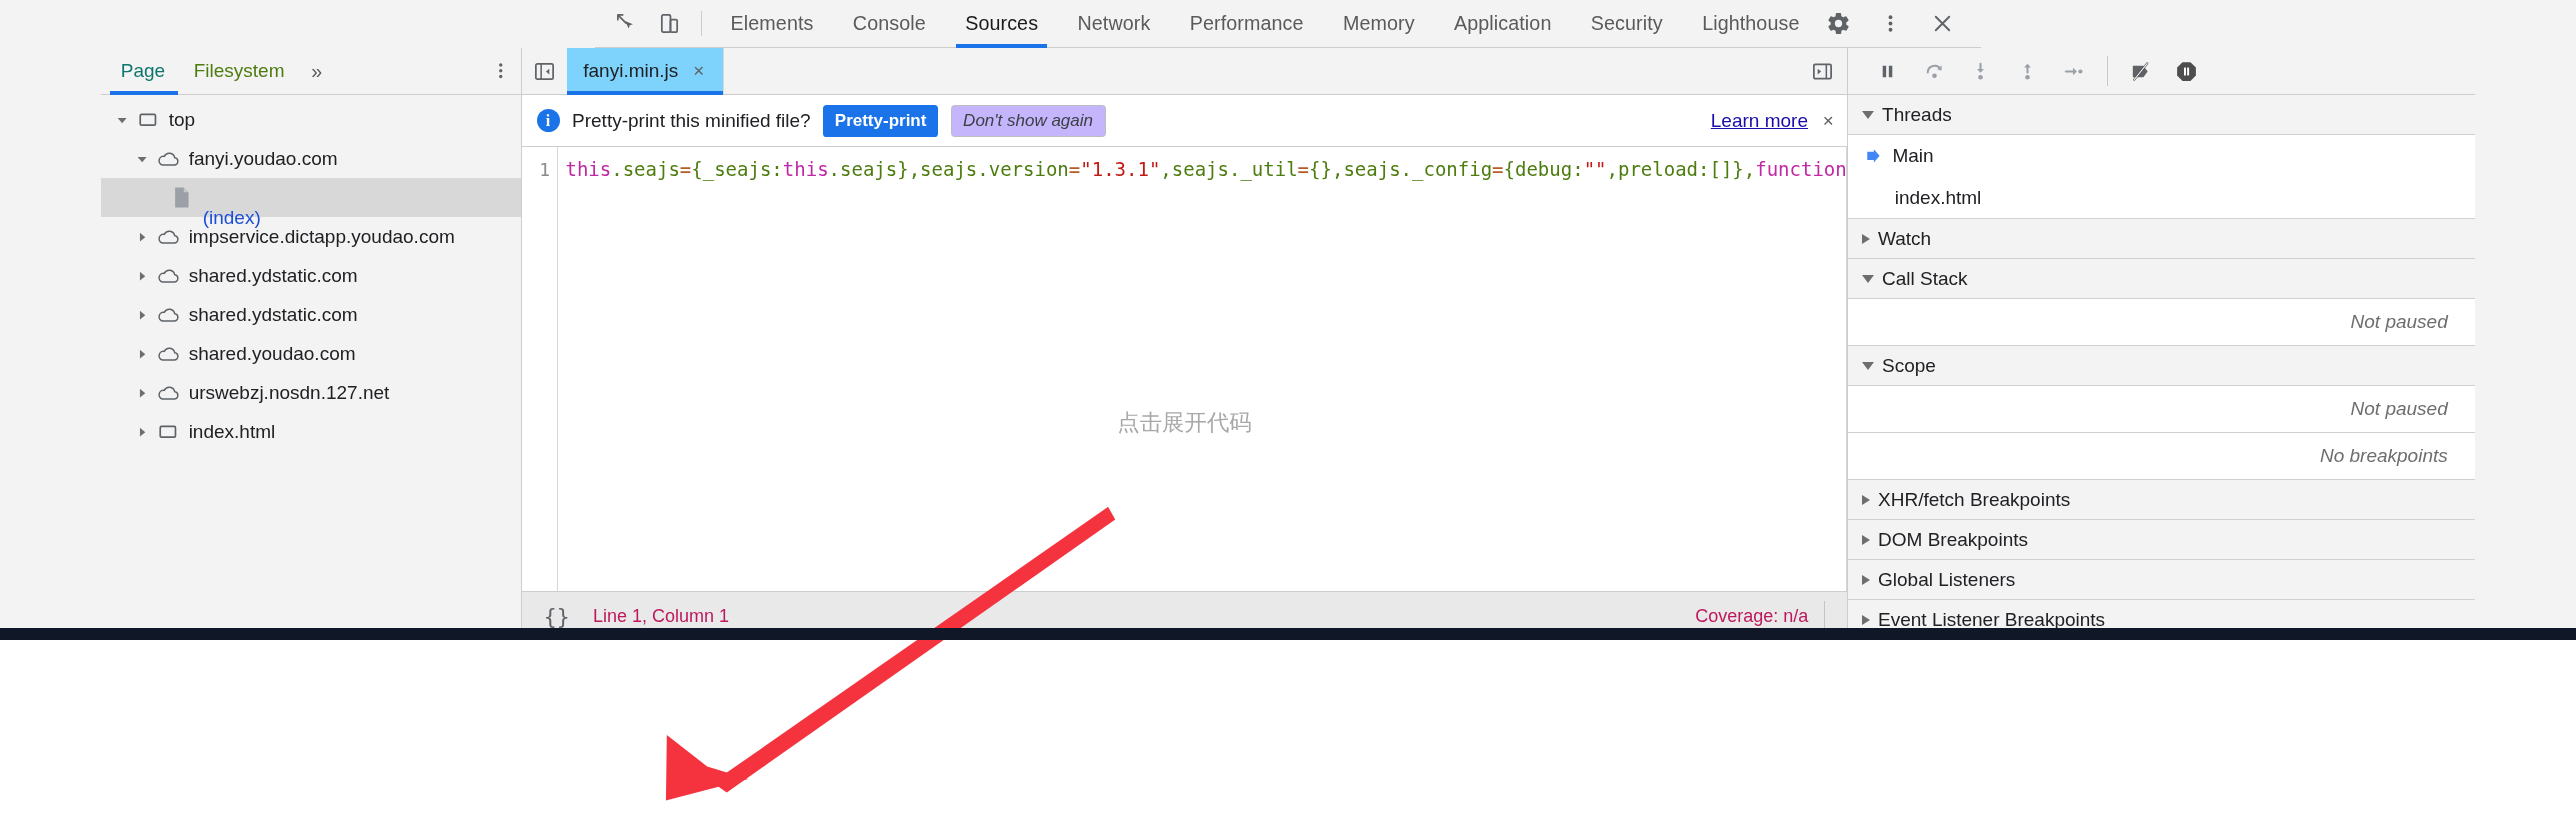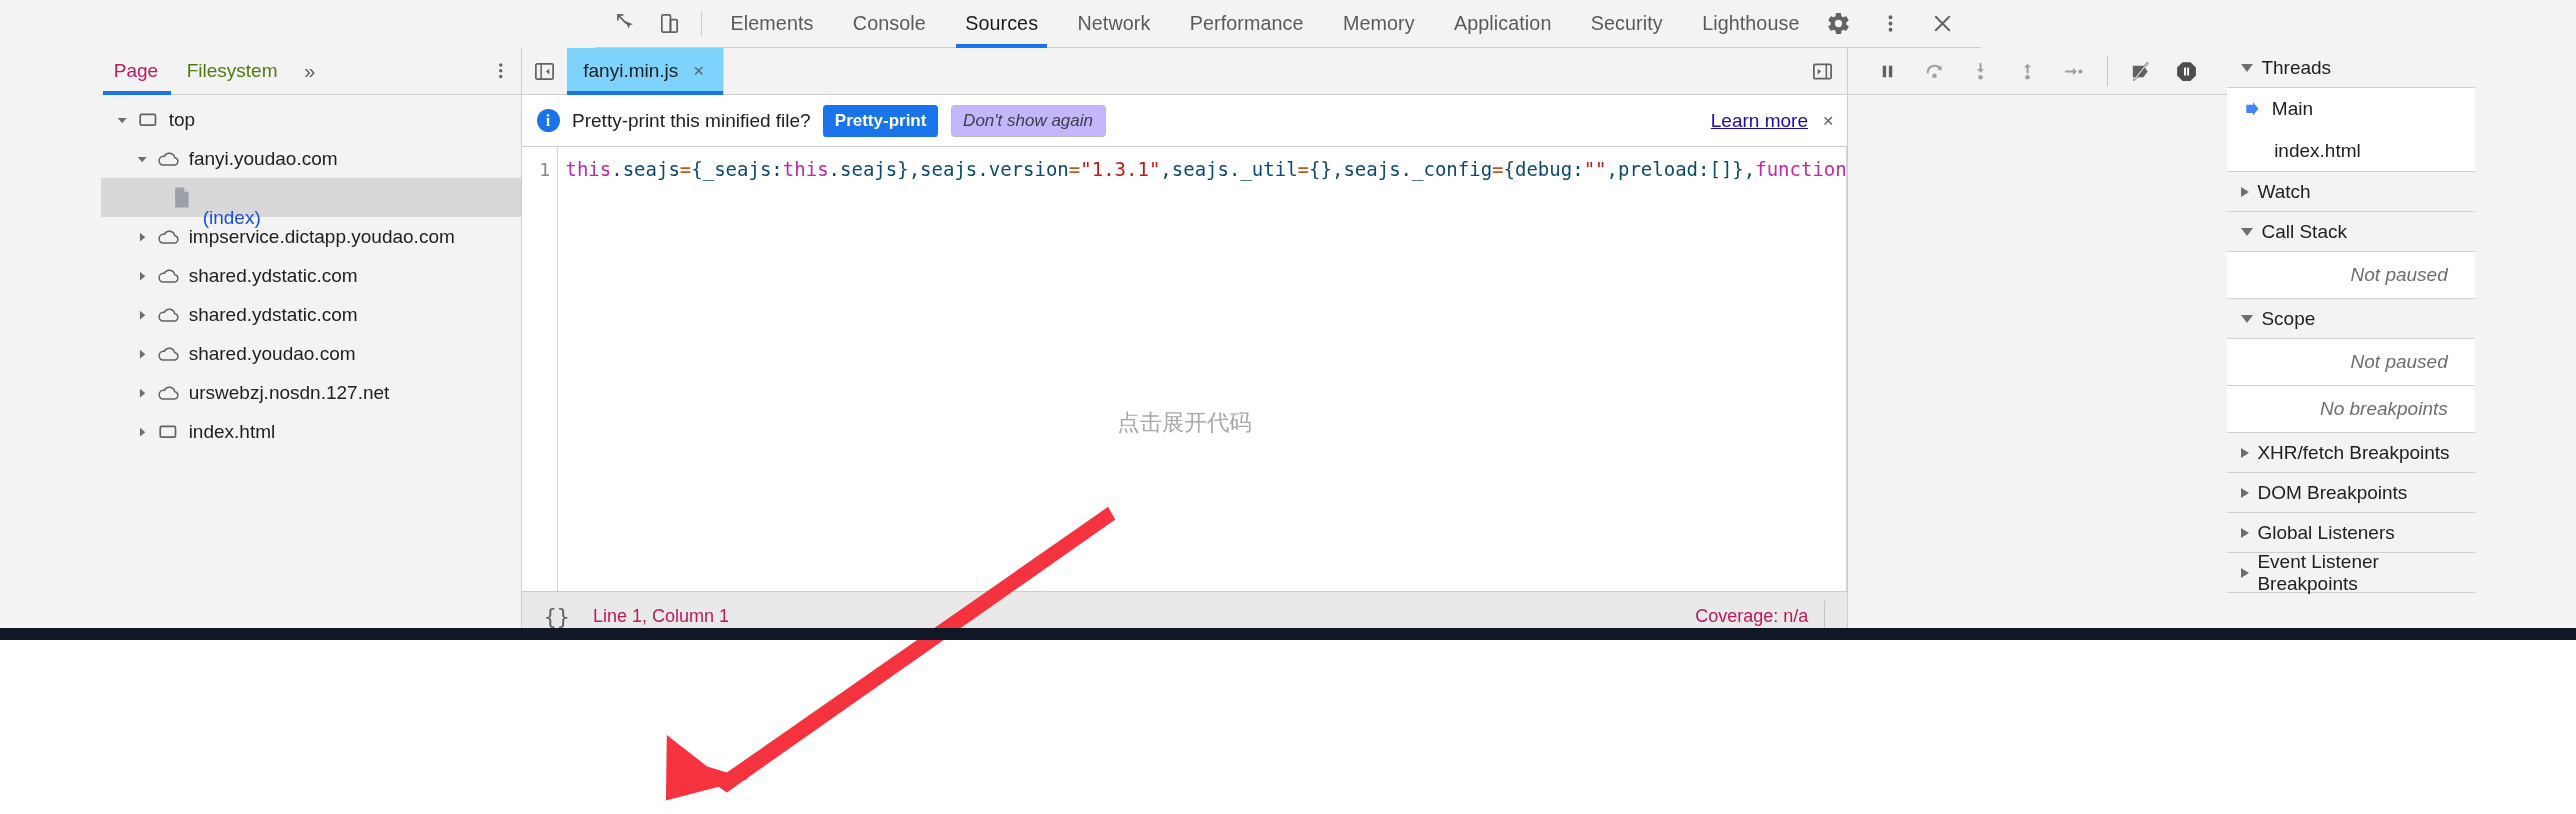--- a/index.html
+++ b/index.html
@@ -98,21 +98,21 @@
   }
   .nav-tab {
     display: flex; align-items: center;
     padding: 0 14.3px;
     font-size: 19px;
     color: #4d7c0f;
     cursor: pointer;
     position: relative;
   }
   .nav-tab:first-child { padding-left: 12.5px; }
-  .nav-tab.active { color: #be185d; }
+  .nav-tab.active { color: #0f766e; margin-left: 7px; }
   .nav-tab.active::after {
     content: "";
     position: absolute;
     left: 1.8px; right: 1.8px; bottom: -0.9px;
     height: 3.6px;
     background: #1a73e8;
   }
   .nav-more {
     display: flex; align-items: center; justify-content: center;
     padding: 0 12.5px;
@@ -284,21 +284,21 @@
     font-family: "DejaVu Sans Mono", monospace;
     font-size: 19px;
     line-height: 27px;
     color: #202124;
     white-space: pre;
     overflow: hidden;
   }
   .tok-kw   { color: #c128a5; }
   .tok-op   { color: #b55b24; }
   .tok-str  { color: #c41a16; }
-  .tok-plain{ color: #0c4a6e; }
+  .tok-plain{ color: #4d7c0f; }
 
   .watermark {
     position: absolute;
     left: 0; right: 0;
     top: 260px;
     text-align: center;
     font-size: 22.4px;
     color: #a8a8a8;
     pointer-events: none;
     font-family: "DejaVu Sans", sans-serif;
@@ -329,21 +329,21 @@
   }
   .status-text { font-size: 18px; color: #be185d; }
   .status-right { margin-left: auto; display: flex; align-items: center; gap: 16px; }
   .status-divider {
     width: 0.9px; height: 30px; background: #c4c4c4;
   }
 
   
   .debugger {
     width: 627px; min-width: 627px;
-    display: flex; flex-direction: row;
+    display: flex; flex-direction: column;
     background: #f3f3f3;
   }
   .debug-toolbar {
     height: 47px; min-height: 47px;
     display: flex; align-items: center;
     gap: 5.4px;
     padding: 0 19.7px;
     border-bottom: 0.9px solid #cdcdcd;
     background: #f3f3f3;
   }

